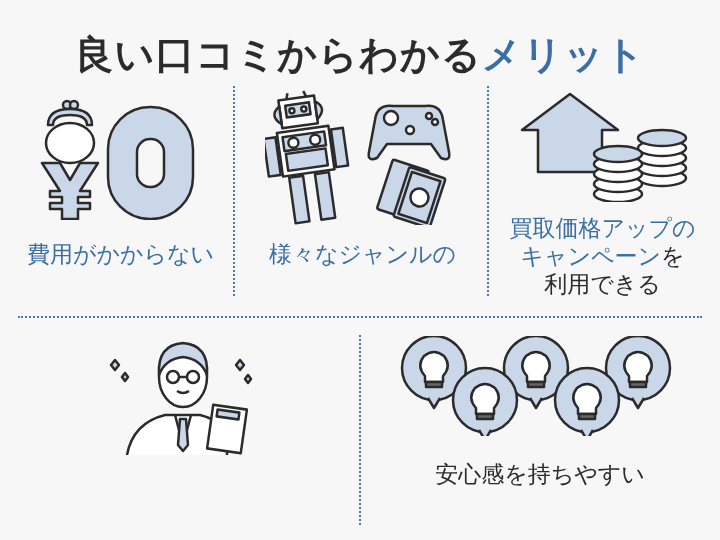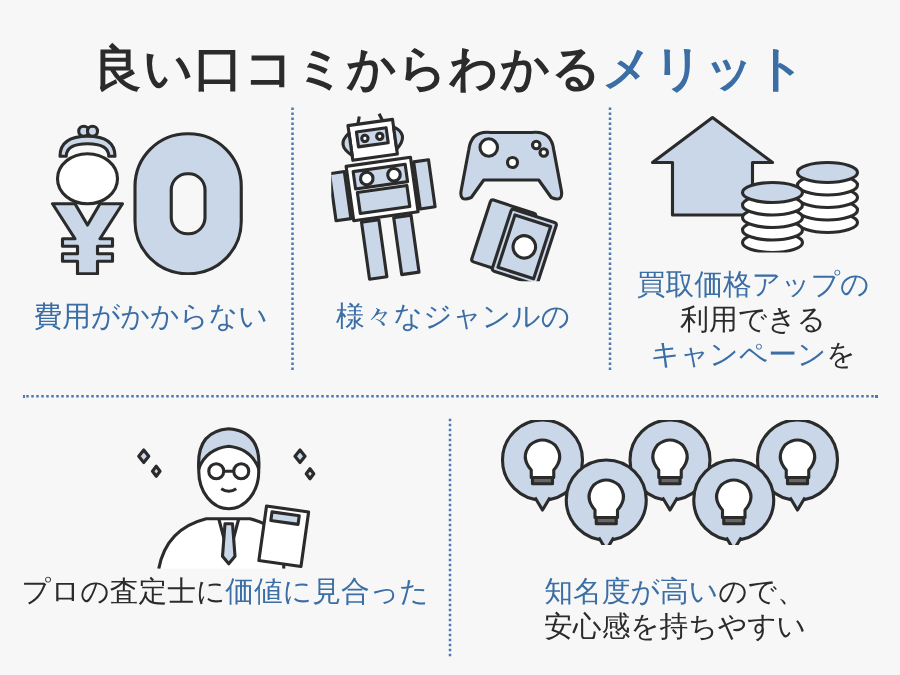--- a/index.html
+++ b/index.html
@@ -89,54 +89,52 @@
     <ellipse cx="98" cy="102" rx="24" ry="8"></ellipse>
         <ellipse cx="98" cy="92" rx="24" ry="8"></ellipse>
     <ellipse cx="98" cy="82" rx="24" ry="8"></ellipse>
         <ellipse cx="98" cy="72" rx="24" ry="8"></ellipse>
   </g>
   <ellipse cx="98" cy="62" rx="24" ry="8"></ellipse>
 </svg>
   </div>
 <div class="cap" style="left:495px;top:214px;width:215px">
   <div class="acc"><span>買取価格アップの</span></div>
+  <div><span class="acc">キャンペーン</span><span>を</span></div>
   <div><span>利用できる</span></div>
-  <div><span class="acc">キャンペーン</span><span>を</span></div>
 </div>
 
 <div class="icon" style="left:105px;top:335px">
 <svg width="155" height="120" viewBox="0 0 155 120" stroke="#2b2b2b" stroke-width="2.5" fill="#c9d7e8" stroke-linejoin="round">
   <path d="M10 25 L14 30 L10 35 L6 30 Z M20 38 L23 42 L20 46 L17 42 Z M135 25 L139 30 L135 35 L131 30 Z M143 40 L146 44 L143 48 L140 44 Z"></path>
   <path d="M22 120 Q28 88 60 80 L95 80 Q118 86 122 100 L122 120" fill="#fff"></path>
   <path d="M70 80 L78 110 L86 80" fill="none"></path>
   <path d="M75 84 L81 84 L83 110 L78 116 L73 110 Z"></path>
   <ellipse cx="78" cy="42" rx="24" ry="30" fill="#fff"></ellipse>
   <path d="M54 40 Q52 10 78 8 Q104 10 102 40 Q96 24 78 22 Q60 24 54 40 Z"></path>
   <circle cx="68" cy="42" r="6" fill="#fff"></circle>
       <circle cx="88" cy="42" r="6" fill="#fff"></circle>
   <path d="M74 42 L82 42" fill="none"></path>
   <path d="M72 56 Q78 60 84 56" fill="none"></path>
   <rect x="105" y="72" width="34" height="44" fill="#fff" transform="rotate(8 122 94)"></rect>
   <rect x="110" y="76" width="22" height="7" transform="rotate(8 122 94)"></rect>
 </svg>
   </div>
 <div class="cap" style="left:0;top:460px;width:360px">
-  <div><span>プロの査定士に</span><span class="acc">価値に見合った</span></div>
 </div>
 
 <div class="icon" style="left:398px;top:336px">
 <svg width="280" height="100" viewBox="0 0 280 100" stroke="#2b2b2b" stroke-width="2.5" fill="#c9d7e8" stroke-linejoin="round">
   <g id="b">
     <circle cx="36" cy="32" r="32"></circle>
         <path d="M30 62 L36 72 L42 62"></path>
     <path d="M27 40 Q18 30 26 20 Q36 12 46 20 Q54 30 45 40 L45 46 L27 46 Z" fill="#fff"></path>
     <rect x="28" y="46" width="16" height="5" fill="#666"></rect>
   </g>
   <use href="#b" x="102" y="0"></use>
       <use href="#b" x="204" y="0"></use>
   <use href="#b" x="51" y="32"></use>
       <use href="#b" x="153" y="32"></use>
 </svg>
   </div>
 <div class="cap" style="left:360px;top:460px;width:360px">
-  <div><span class="acc">知名度が高い</span><span>ので、</span></div>
   <div><span>安心感を持ちやすい</span></div>
 </div>
 
 </body></html>

